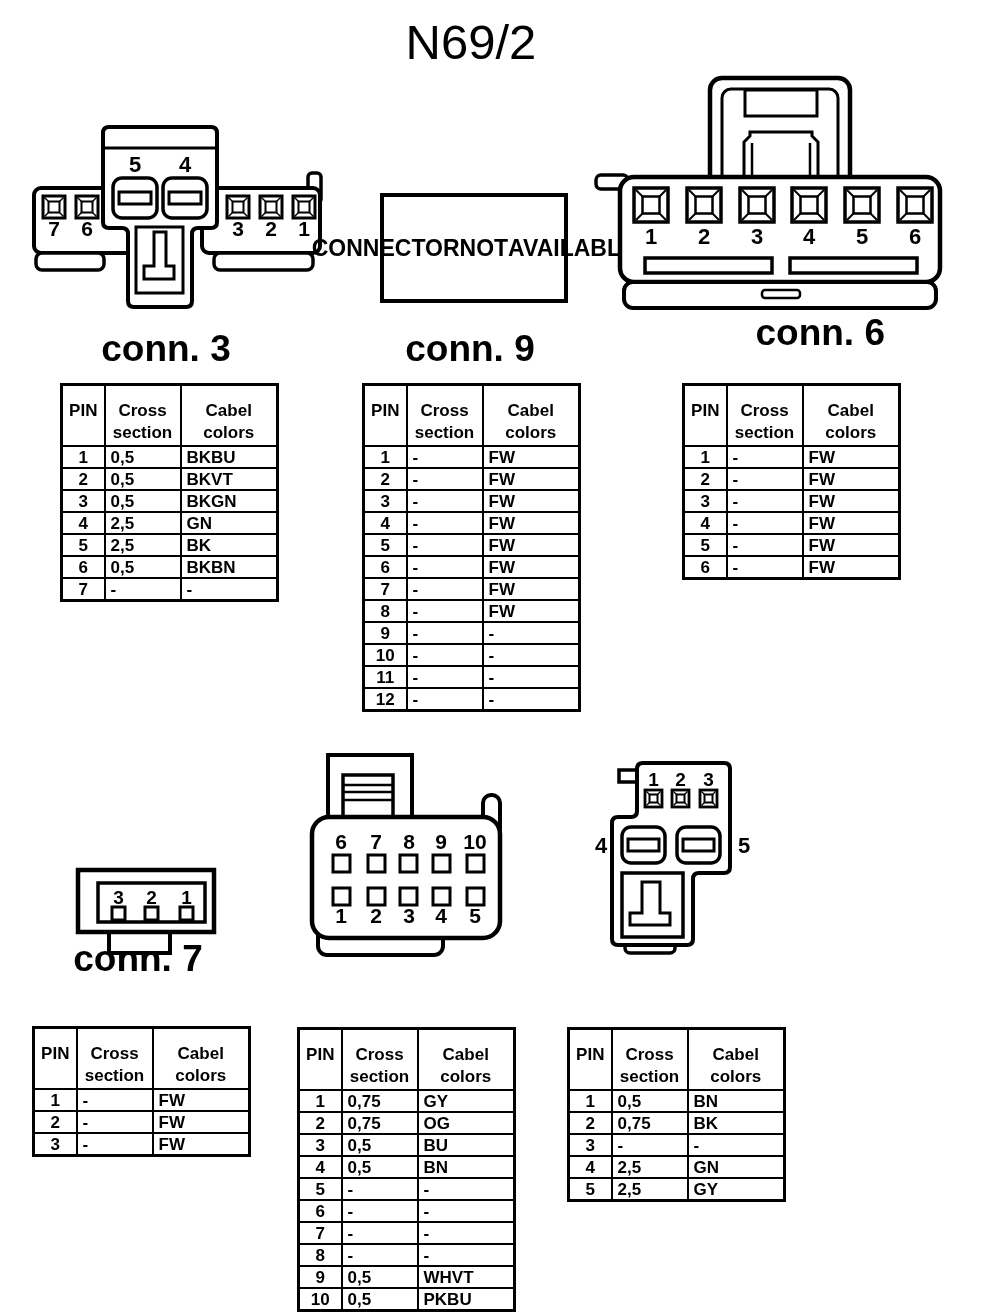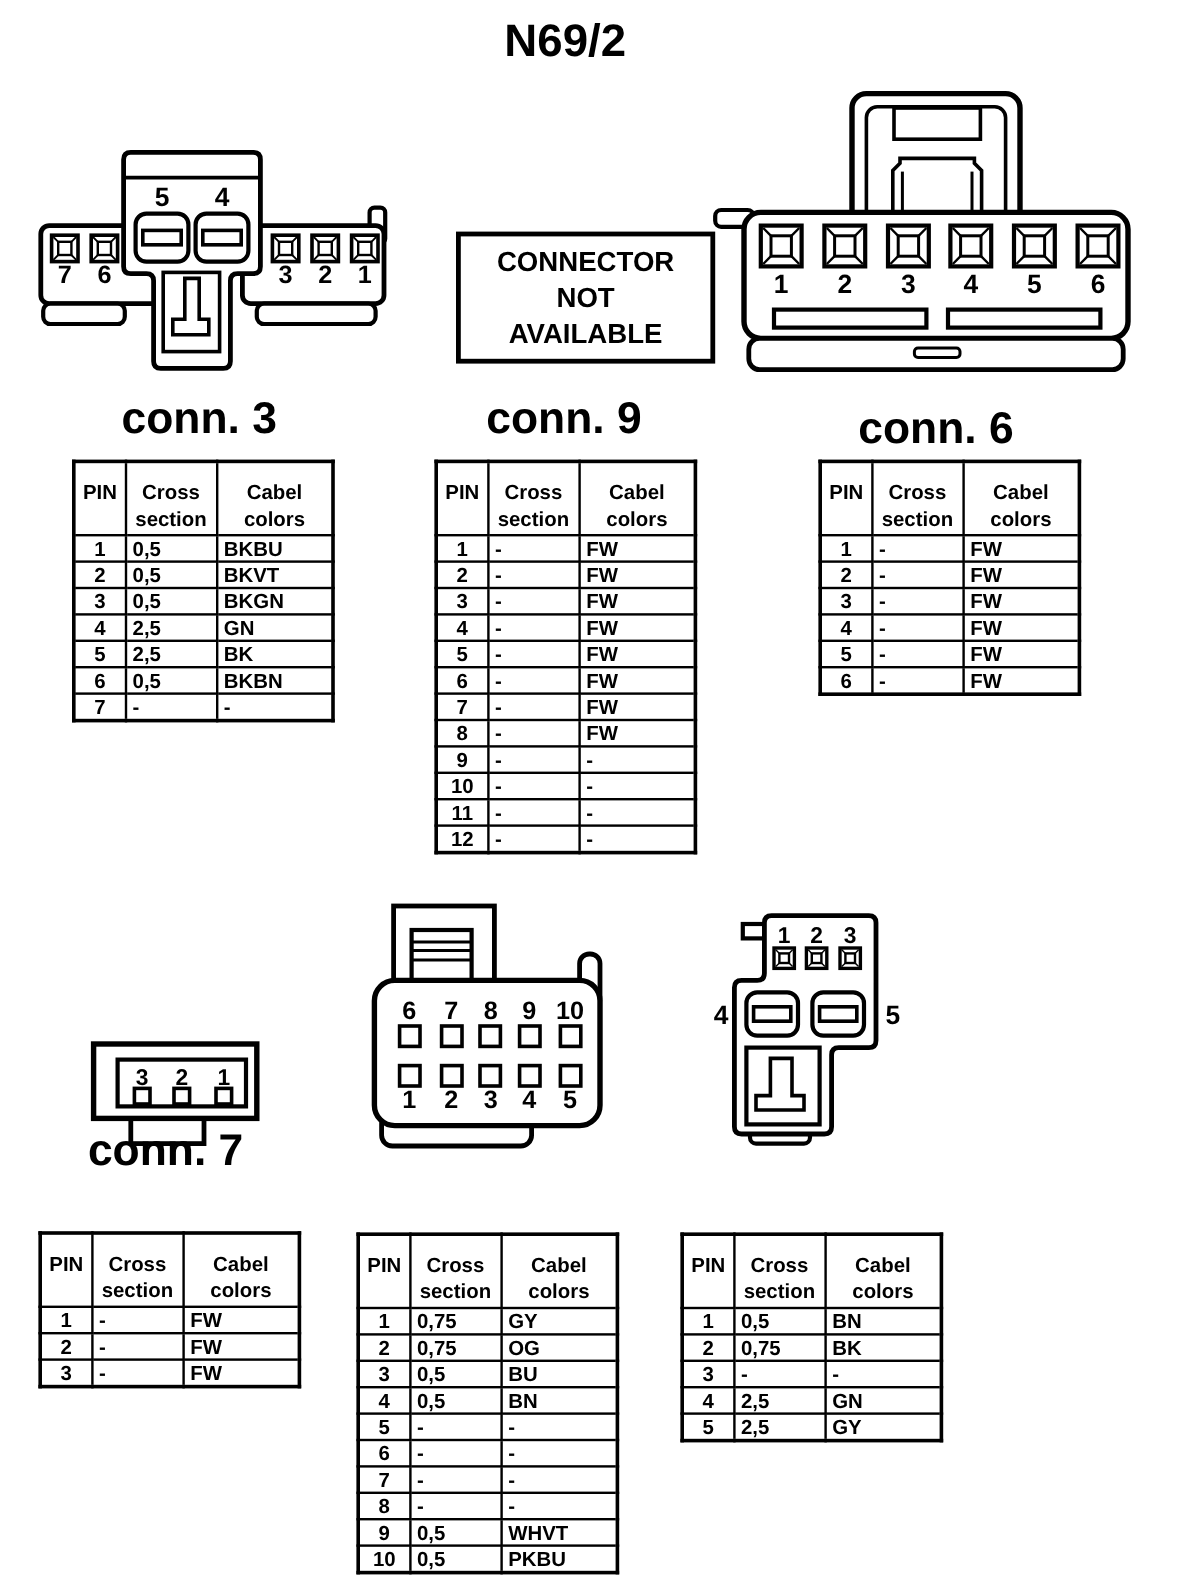--- a/index.html
+++ b/index.html
@@ -1,29 +1,29 @@
 <!DOCTYPE html>
 <html><head>
 <meta charset="utf-8">
 <style>
   html,body{margin:0;padding:0;background:#fff;}
   #page{position:relative;width:992px;height:1314px;background:#fff;overflow:hidden;
         font-family:"Liberation Sans",sans-serif;color:#000;}
   .abs{position:absolute;}
   #title{left:346px;top:14px;width:250px;text-align:center;
-         font-size:38px;font-weight:bold;letter-spacing:0px;}
+         font-size:49px;font-weight:normal;letter-spacing:0px;}
   .conn-label{font-size:37px;font-weight:bold;text-align:center;width:210px;}
   #label-conn2{left:61px;top:328px;}
   #label-conn5{left:365px;top:328px;}
-  #label-conn6{left:675px;top:336px;}
+  #label-conn6{left:675px;top:312px;text-align:right;}
   #label-conn7{left:33px;top:938px;}
   #label-conn8{left:310px;top:970px;}
   #label-conn9{left:563px;top:970px;}
-  #na-box{left:380px;top:193px;width:216px;height:110px;border:4px solid #000;
-          box-sizing:border-box;display:flex;flex-direction:column;justify-content:center;
+  #na-box{left:380px;top:193px;width:188px;height:110px;border:4px solid #000;
+          box-sizing:border-box;display:flex;flex-direction:row;justify-content:center;
           align-items:center;font-size:23px;font-weight:bold;line-height:30px;}
   table.pin-table{position:absolute;border-collapse:collapse;background:#fff;
                   table-layout:fixed;border:3px solid #000;}
   table.pin-table th,table.pin-table td{border:2px solid #000;font-weight:bold;
                   font-size:17px;overflow:hidden;white-space:normal;}
   table.pin-table th{height:45px;vertical-align:top;text-align:center;
                   line-height:22px;padding:14px 2px 0 2px;}
   table.pin-table td{height:20px;line-height:19px;padding:0 2px 0 5px;text-align:left;}
   table.pin-table td:first-child{text-align:center;padding:0 2px;}
   #table-conn2{left:60px;top:383px;}

